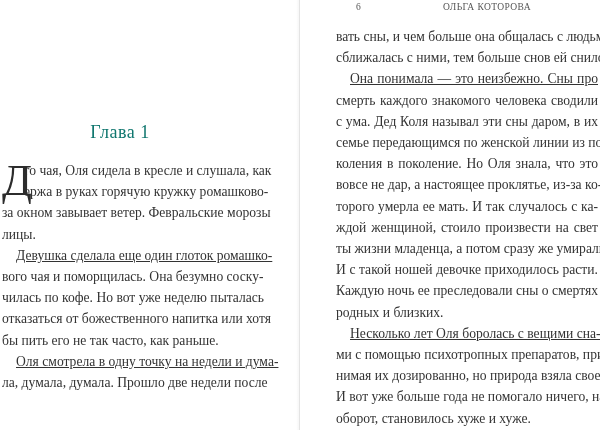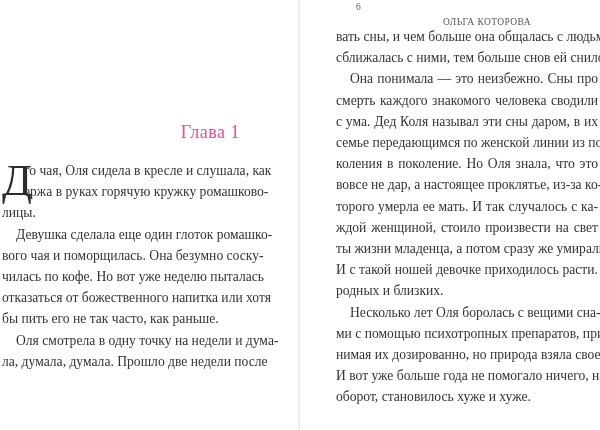--- a/index.html
+++ b/index.html
@@ -9,46 +9,46 @@
       position: relative;
     }
     .page { position: absolute; top: 0; height: 430px; overflow: hidden; background: #ffffff; }
     .page-left { left: 0; width: 299px; }
     .page-right { left: 300px; width: 300px; }
     .gutter { position: absolute; left: 299px; top: 0; width: 1px; height: 430px; background: #e4e4e4; }
     .gutter-shadow { position: absolute; left: 296px; top: 0; width: 3px; height: 430px;
       background: linear-gradient(to right, rgba(0,0,0,0), rgba(0,0,0,0.035)); }
 
     .chapter-title {
-      position: absolute; top: 122px; left: 0; width: 240px; text-align: right;
-      font-size: 18px; letter-spacing: 0.5px; color: #ec4899;
+      position: absolute; top: 122px; left: 0; width: 240px; text-align: center;
+      font-size: 18px; letter-spacing: 0.5px; color: #0f766e;
     }
     .body-text {
       position: absolute; font-size: 13.6px; line-height: 21.2px; color: #333;
       text-align: justify; margin: 0;
     }
     .left-body { top: 160px; left: 2px; width: 238px; }
     .right-body { top: 26px; left: 336px; width: 262px; }
 
     .line { display: block; white-space: nowrap; text-align-last: justify; text-align: justify; }
     .line.last { text-align-last: left; }
-    .line.indent { padding-left: 14px; }
+    .line.indent { padding-left: 14px; text-decoration: underline; }
 
     .dropcap-wrap { position: relative; }
     .dropcap {
       position: absolute; left: 0; top: 1px; font-size: 44px; line-height: 40px; color: #2c2c2c;
       font-family: "Liberation Serif", serif;
     }
     .after-cap { padding-left: 22px; }
 
     .running-head {
       position: absolute; top: 2px; font-size: 9.5px; color: #555; letter-spacing: 0.4px;
     }
     .page-number { left: 356px; }
-    .author { left: 443px; margin-top: 15px; }
+    .author { left: 443px; }
   </style>
 </head>
 <body>
 
 <div class="page page-left">
   <div class="chapter-title">Глава 1</div>
 </div>
 
 <div class="gutter-shadow"></div>
 <div class="gutter"></div>
@@ -57,20 +57,21 @@
 
 <div class="running-head page-number">6</div>
 <div class="running-head author">ОЛЬГА КОТОРОВА</div>
 
 <div class="body-text left-body">
 
   <div class="paragraph dropcap-wrap">
     <span class="dropcap">Д</span>
     <span class="line after-cap">го чая, Оля сидела в кресле и слушала, как</span>
     <span class="line after-cap">ержа в руках горячую кружку ромашково-</span>
+    <span class="line">за окном завывает ветер. Февральские морозы</span>
     <span class="line last">лицы.</span>
   </div>
 
   <div class="paragraph">
     <span class="line indent">Девушка сделала еще один глоток ромашко-</span>
     <span class="line">вого чая и поморщилась. Она безумно соску-</span>
     <span class="line">чилась по кофе. Но вот уже неделю пыталась</span>
     <span class="line">отказаться от божественного напитка или хотя</span>
     <span class="line last">бы пить его не так часто, как раньше.</span>
   </div>
@@ -93,20 +94,21 @@
     <span class="line indent">Она понимала — это неизбежно. Сны про</span>
     <span class="line">смерть каждого знакомого человека сводили</span>
     <span class="line">с ума. Дед Коля называл эти сны даром, в их</span>
     <span class="line">семье передающимся по женской линии из по-</span>
     <span class="line">коления в поколение. Но Оля знала, что это</span>
     <span class="line">вовсе не дар, а настоящее проклятье, из-за ко-</span>
     <span class="line">торого умерла ее мать. И так случалось с ка-</span>
     <span class="line">ждой женщиной, стоило произвести на свет</span>
     <span class="line">ты жизни младенца, а потом сразу же умирали.</span>
     <span class="line">И с такой ношей девочке приходилось расти.</span>
+    <span class="line">Каждую ночь ее преследовали сны о смертях</span>
     <span class="line last">родных и близких.</span>
   </div>
 
   <div class="paragraph">
     <span class="line indent">Несколько лет Оля боролась с вещими сна-</span>
     <span class="line">ми с помощью психотропных препаратов, при-</span>
     <span class="line">нимая их дозированно, но природа взяла свое.</span>
     <span class="line">И вот уже больше года не помогало ничего, на-</span>
     <span class="line last">оборот, становилось хуже и хуже.</span>
   </div>

